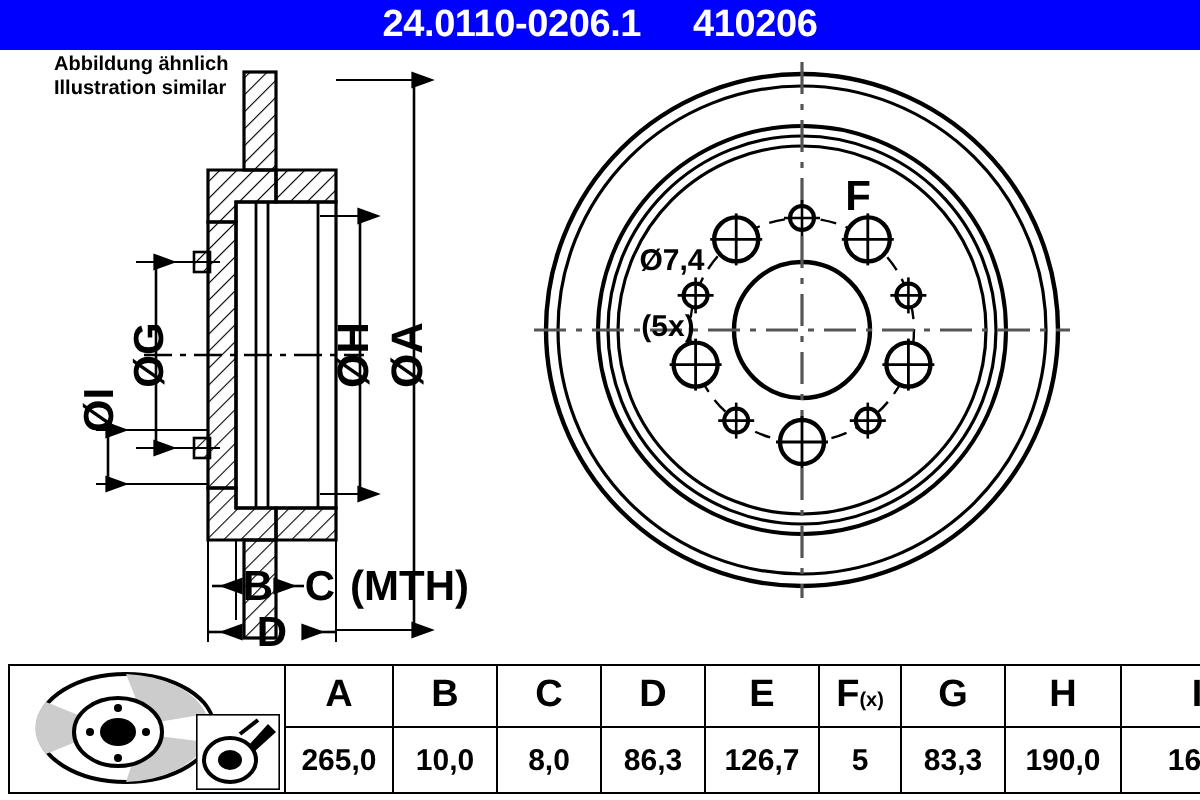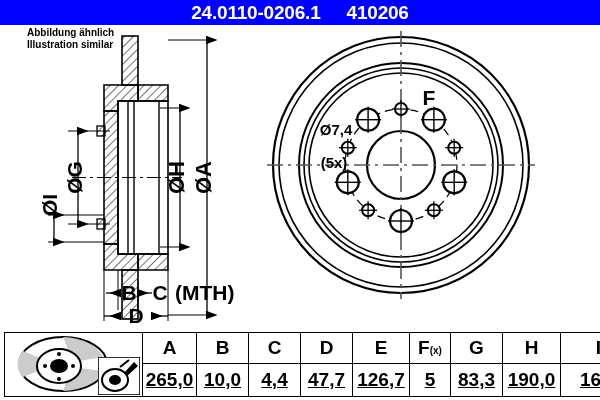--- a/index.html
+++ b/index.html
@@ -70,23 +70,22 @@
     vertical-align: middle;
     font-weight: bold;
     color: #000;
     padding: 0;
   }
   .spec-table th {
     font-size: 19px;
     height: 30px;
   }
   .spec-table td.val {
-    font-size: 19px;
+    font-size: 15px;
     height: 32px;
-    text-decoration: underline;
   }
   .cell-icon {
     border: 1.6px solid #000000;
     position: relative;
   }
   .fx-sub { font-size: 10px; }
   .icon-cell-inner {
     position: relative;
     width: 100%; height: 100%;
   }
@@ -320,22 +319,22 @@
       <th>D</th>
       <th>E</th>
       <th><span>F</span><span class="fx-sub">(x)</span></th>
       <th>G</th>
       <th>H</th>
       <th>I</th>
     </tr>
     <tr>
       <td class="val">265,0</td>
       <td class="val">10,0</td>
-      <td class="val">4,4</td>
-      <td class="val">47,7</td>
+      <td class="val">8,0</td>
+      <td class="val">86,3</td>
       <td class="val">126,7</td>
       <td class="val">5</td>
       <td class="val">83,3</td>
       <td class="val">190,0</td>
       <td class="val">16,0</td>
     </tr>
   </tbody>
     </table>
 
 </div>

